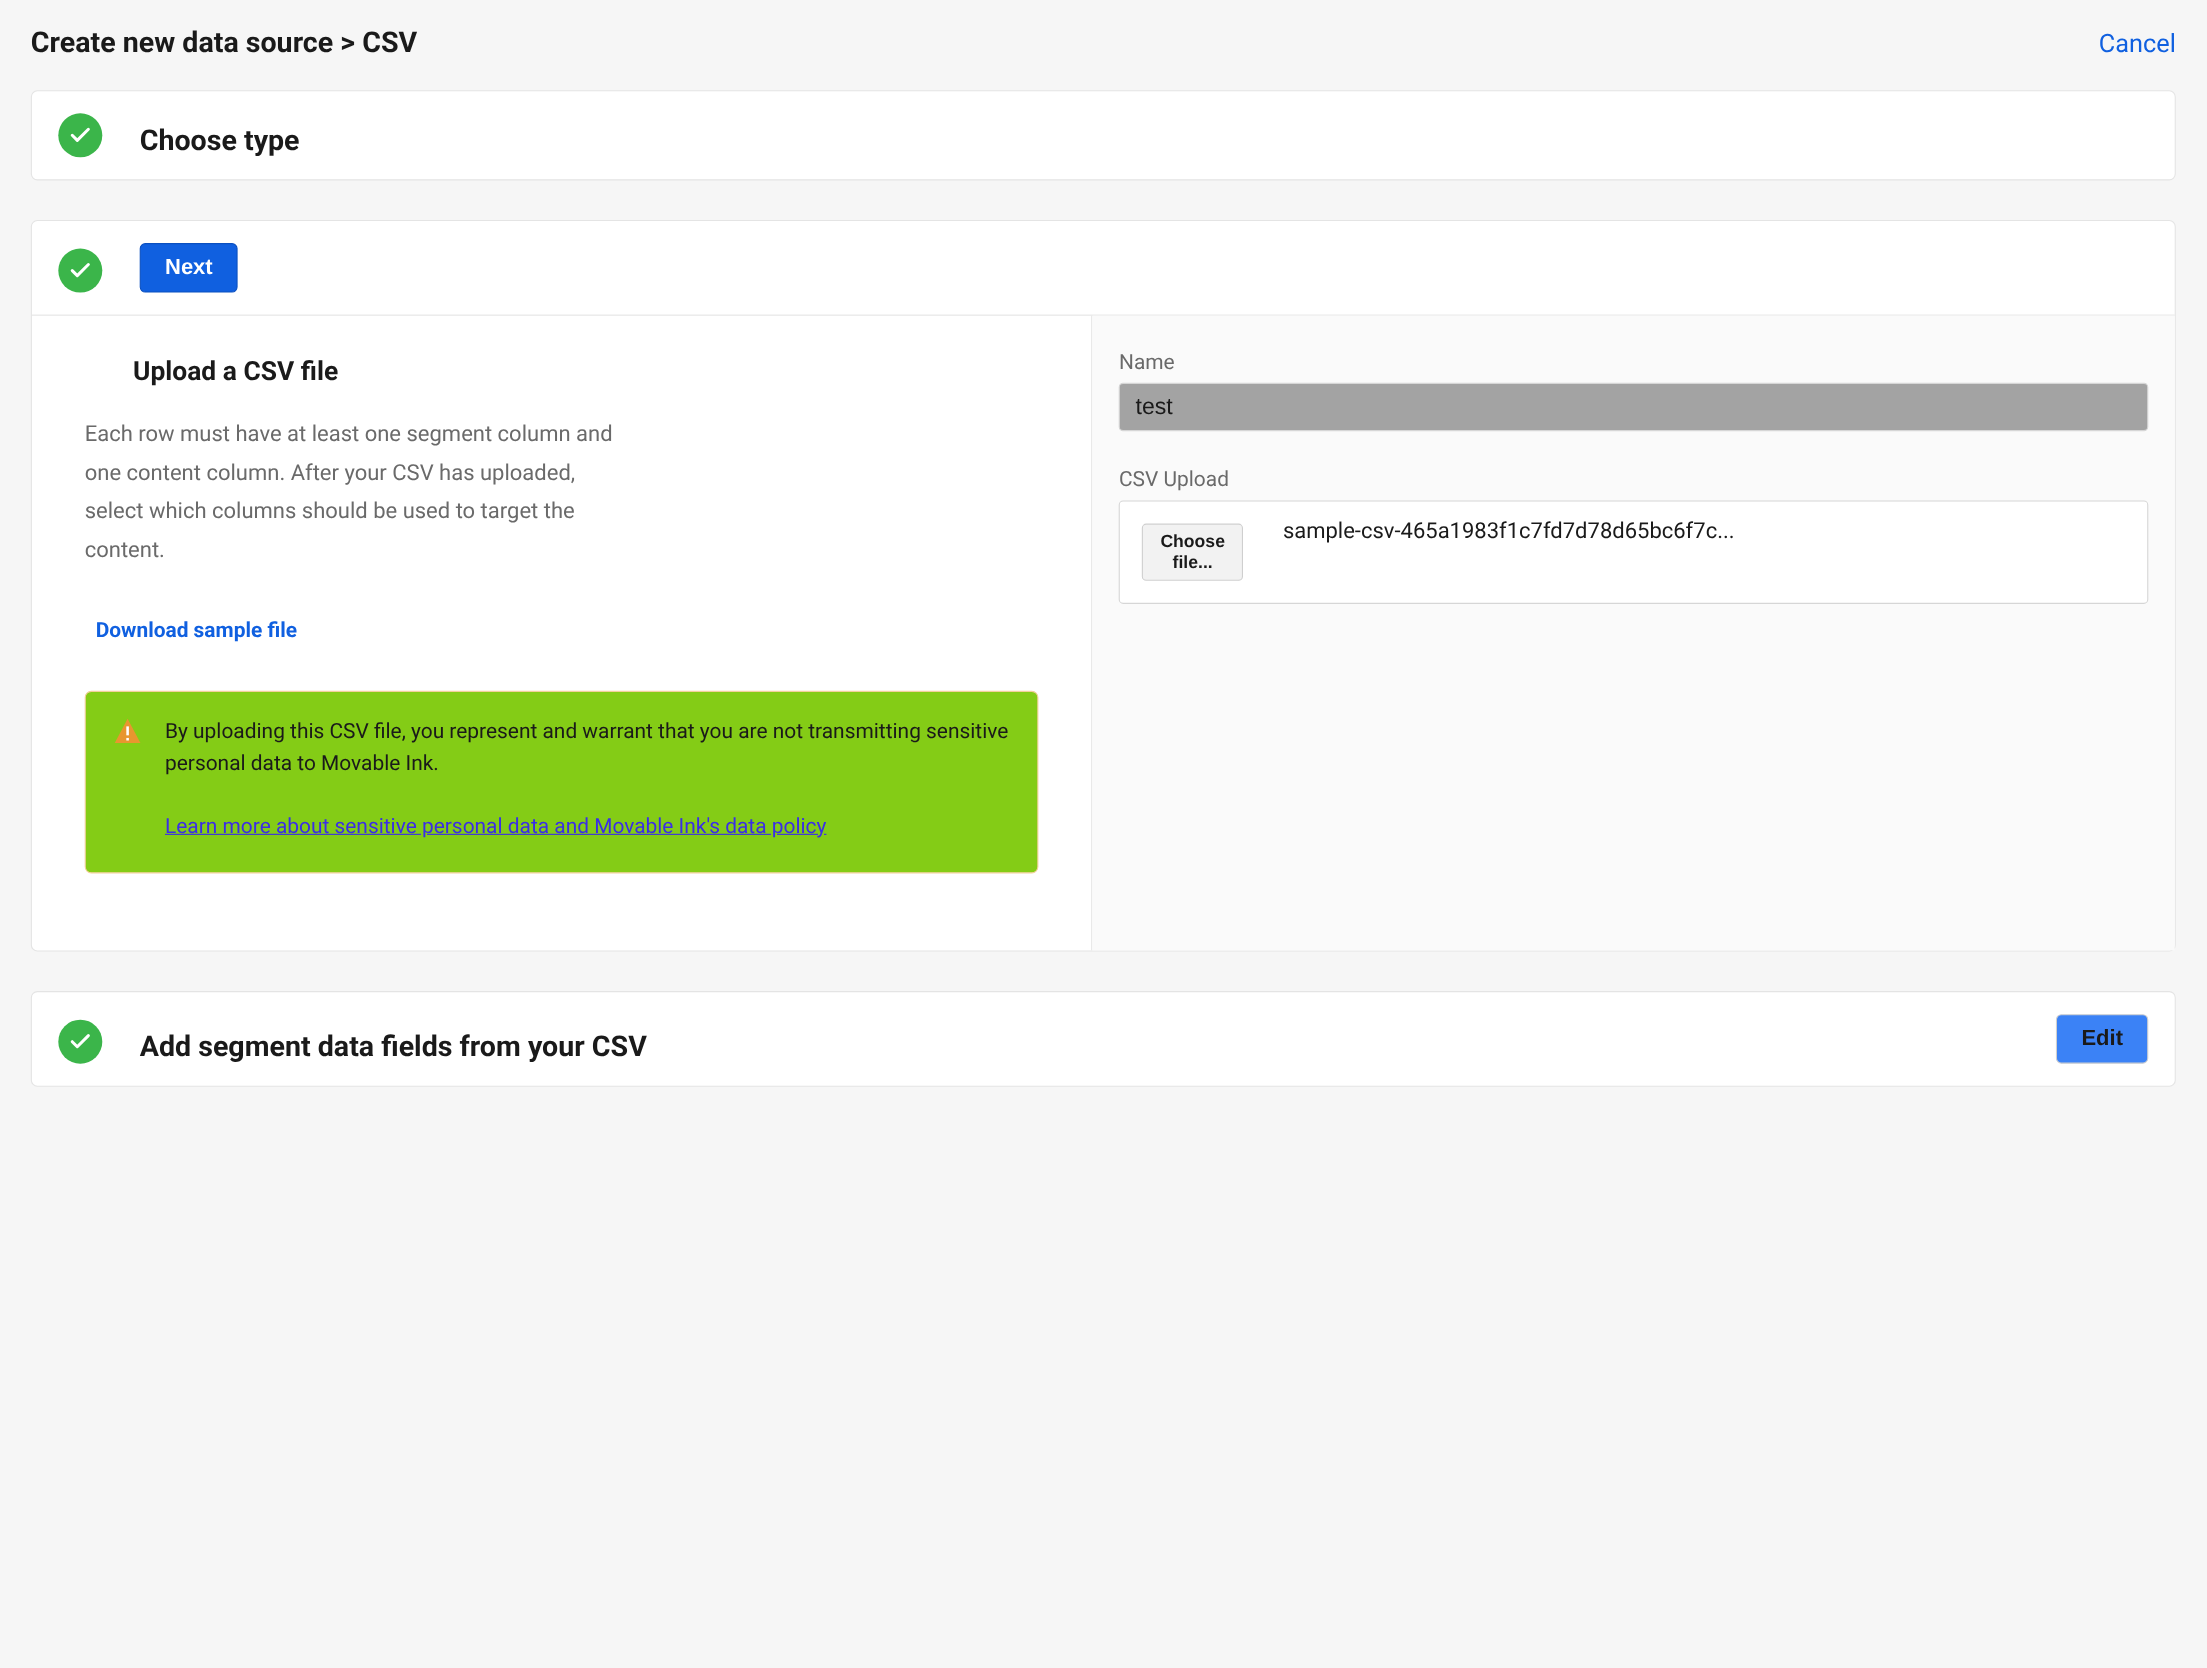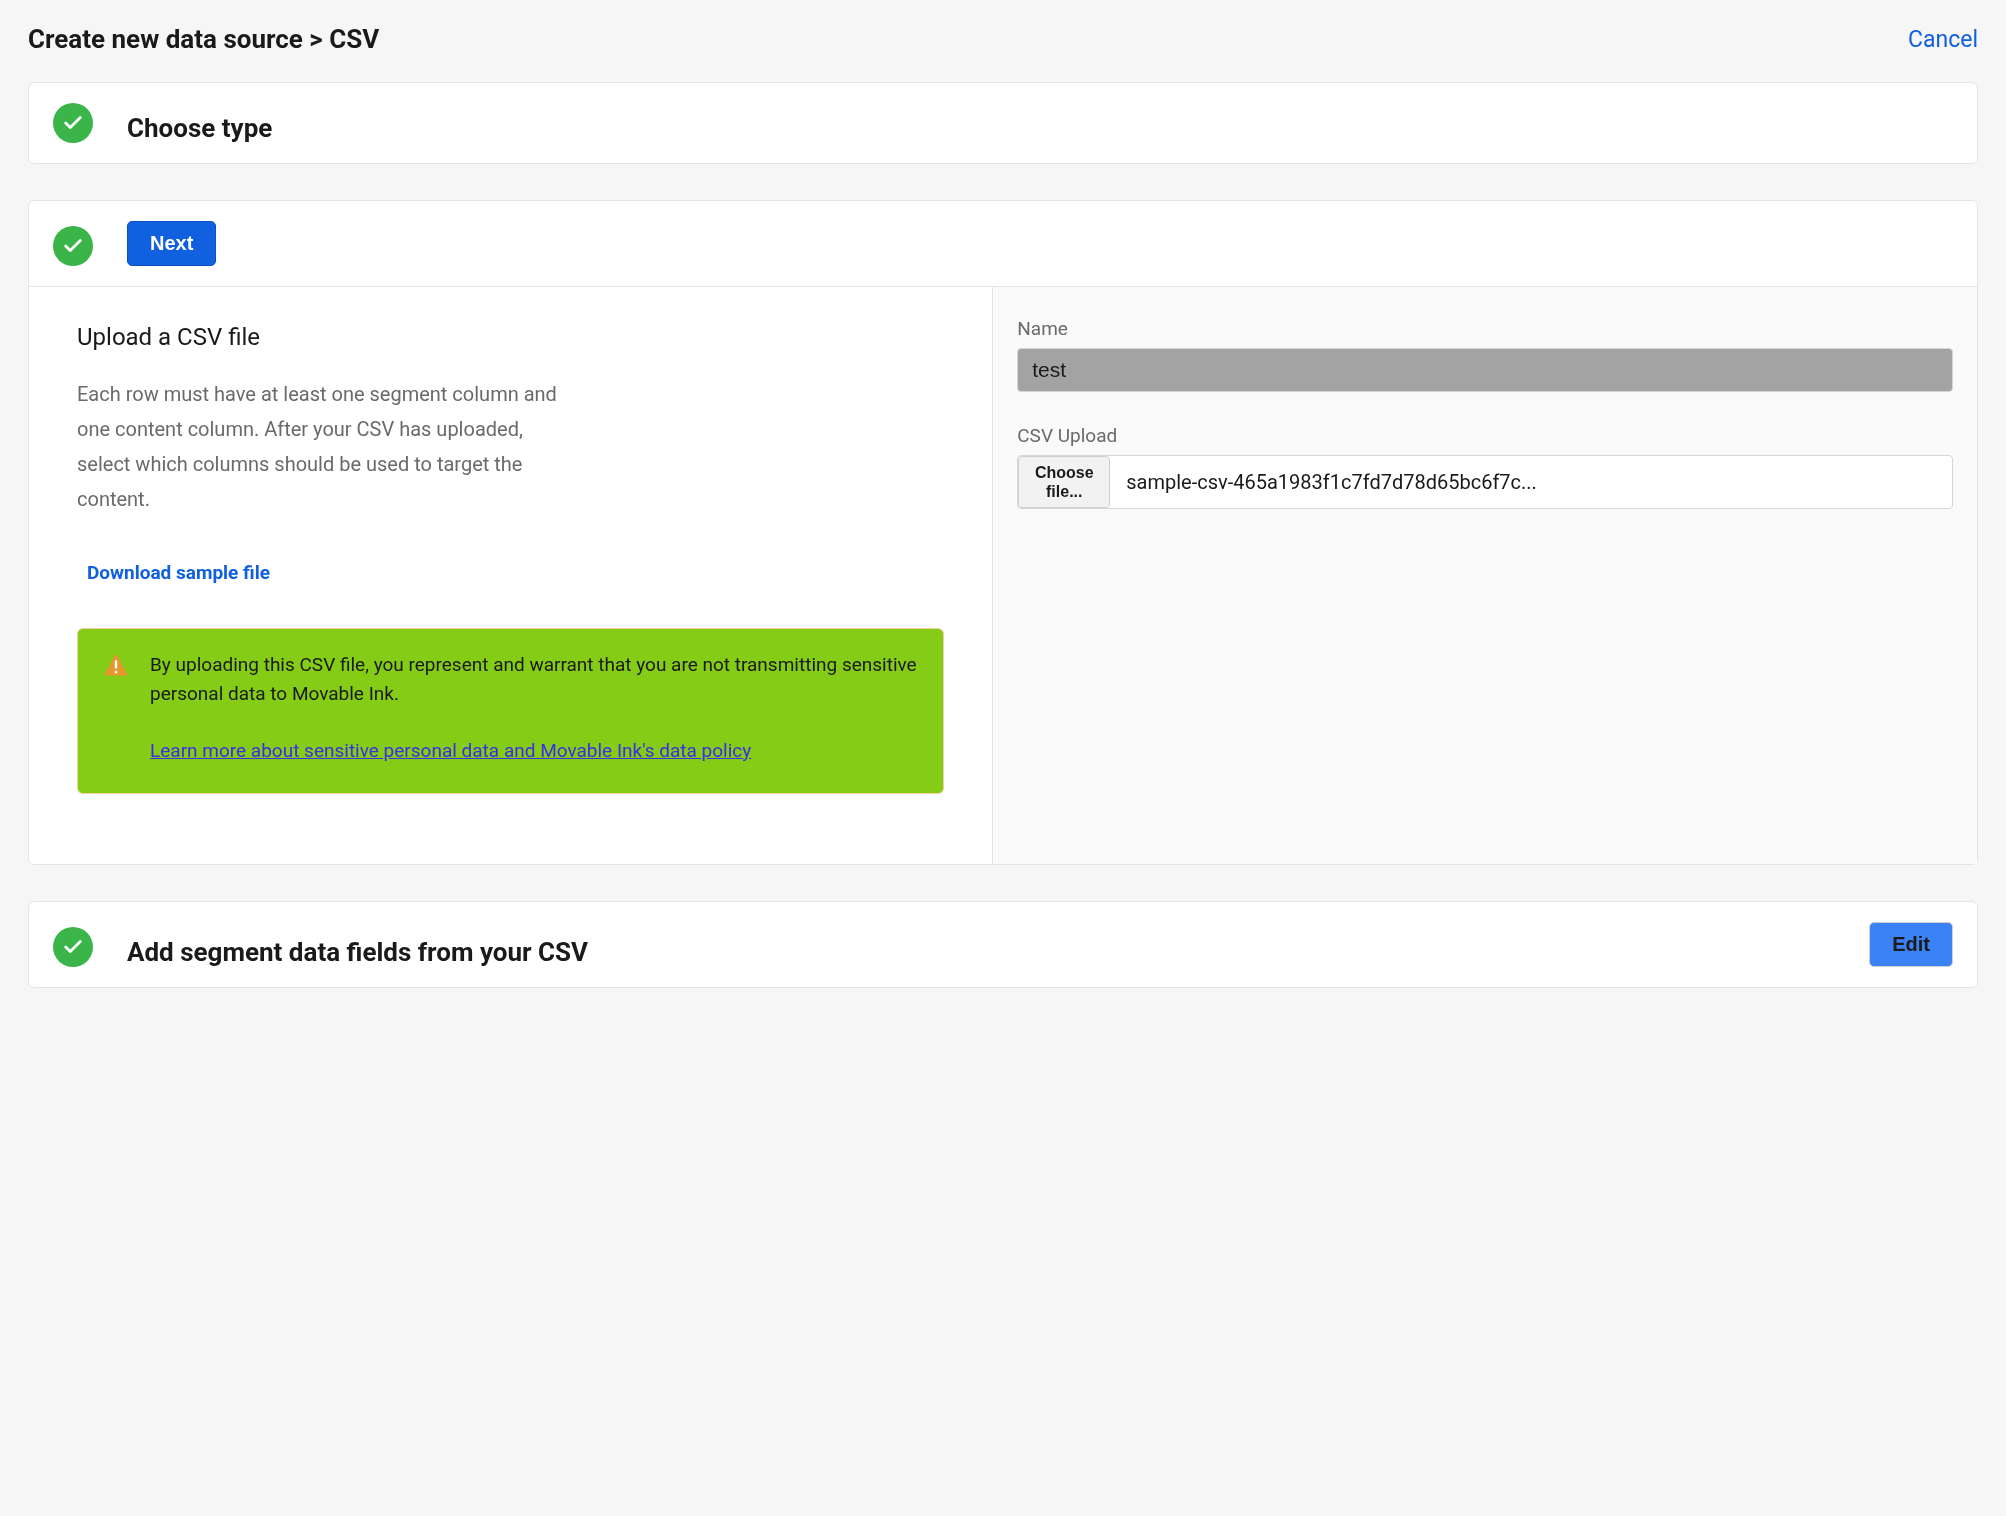--- a/index.html
+++ b/index.html
@@ -84,22 +84,23 @@
     padding: 36px 48px 70px 48px;
     border-right: 1px solid #e4e4e4;
   }
   .right-panel {
     width: 50.5%;
     padding: 30px 24px;
     background: #fafafa;
   }
   .section-heading {
     font-size: 24px;
-    font-weight: 400;
+    font-weight: 700;
     margin-bottom: 26px;
+    margin-left: 44px;
   }
   .help-text {
     font-size: 20px;
     color: #6a6a6a;
     line-height: 1.75;
     margin-bottom: 44px;
     max-width: 480px;
   }
   .link {
     color: #1060e0;
@@ -155,21 +156,21 @@
     align-items: stretch;
     border: 1px solid #d6d6d6;
     border-radius: 4px;
     background: #fff;
     overflow: hidden;
   }
   .choose-file-btn {
     background: #f2f2f2;
     border: 1px solid #cfcfcf;
     border-radius: 4px;
-    margin: 0;
+    margin: 20px;
     padding: 6px 14px;
     font-size: 16px;
     font-weight: 700;
     color: #1a1a1a;
     cursor: pointer;
     line-height: 1.2;
     text-align: center;
     width: 92px;
   }
   .filename {

